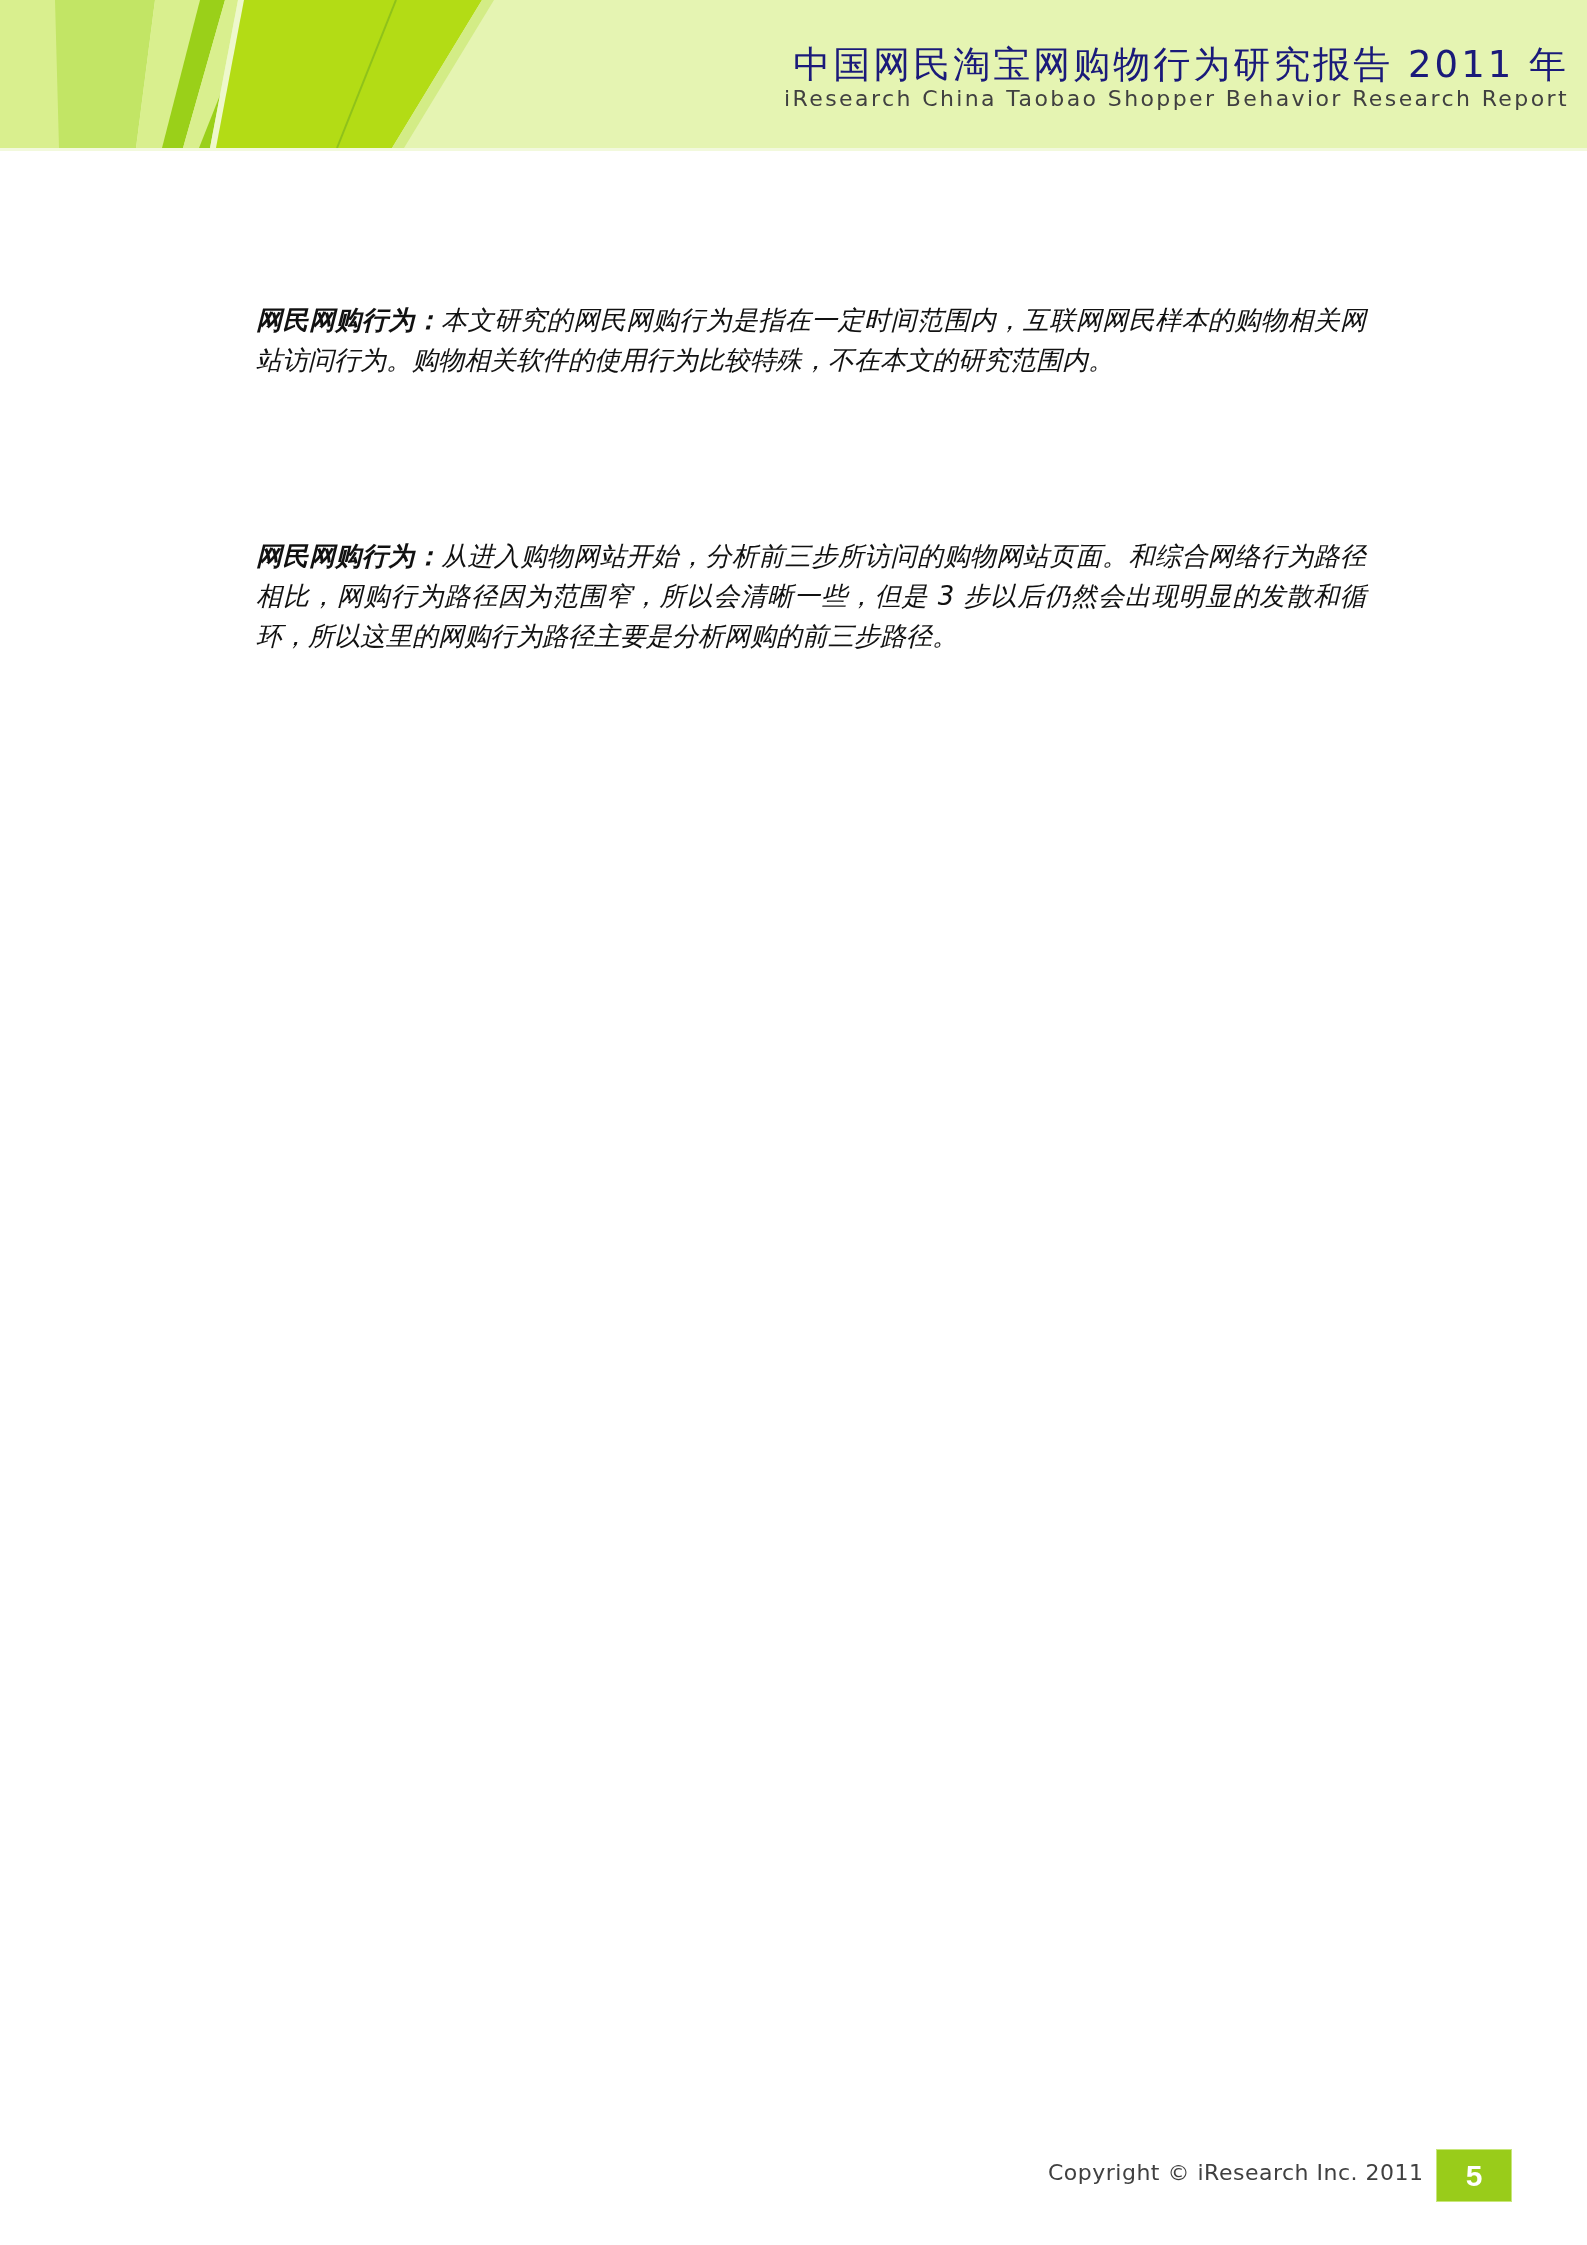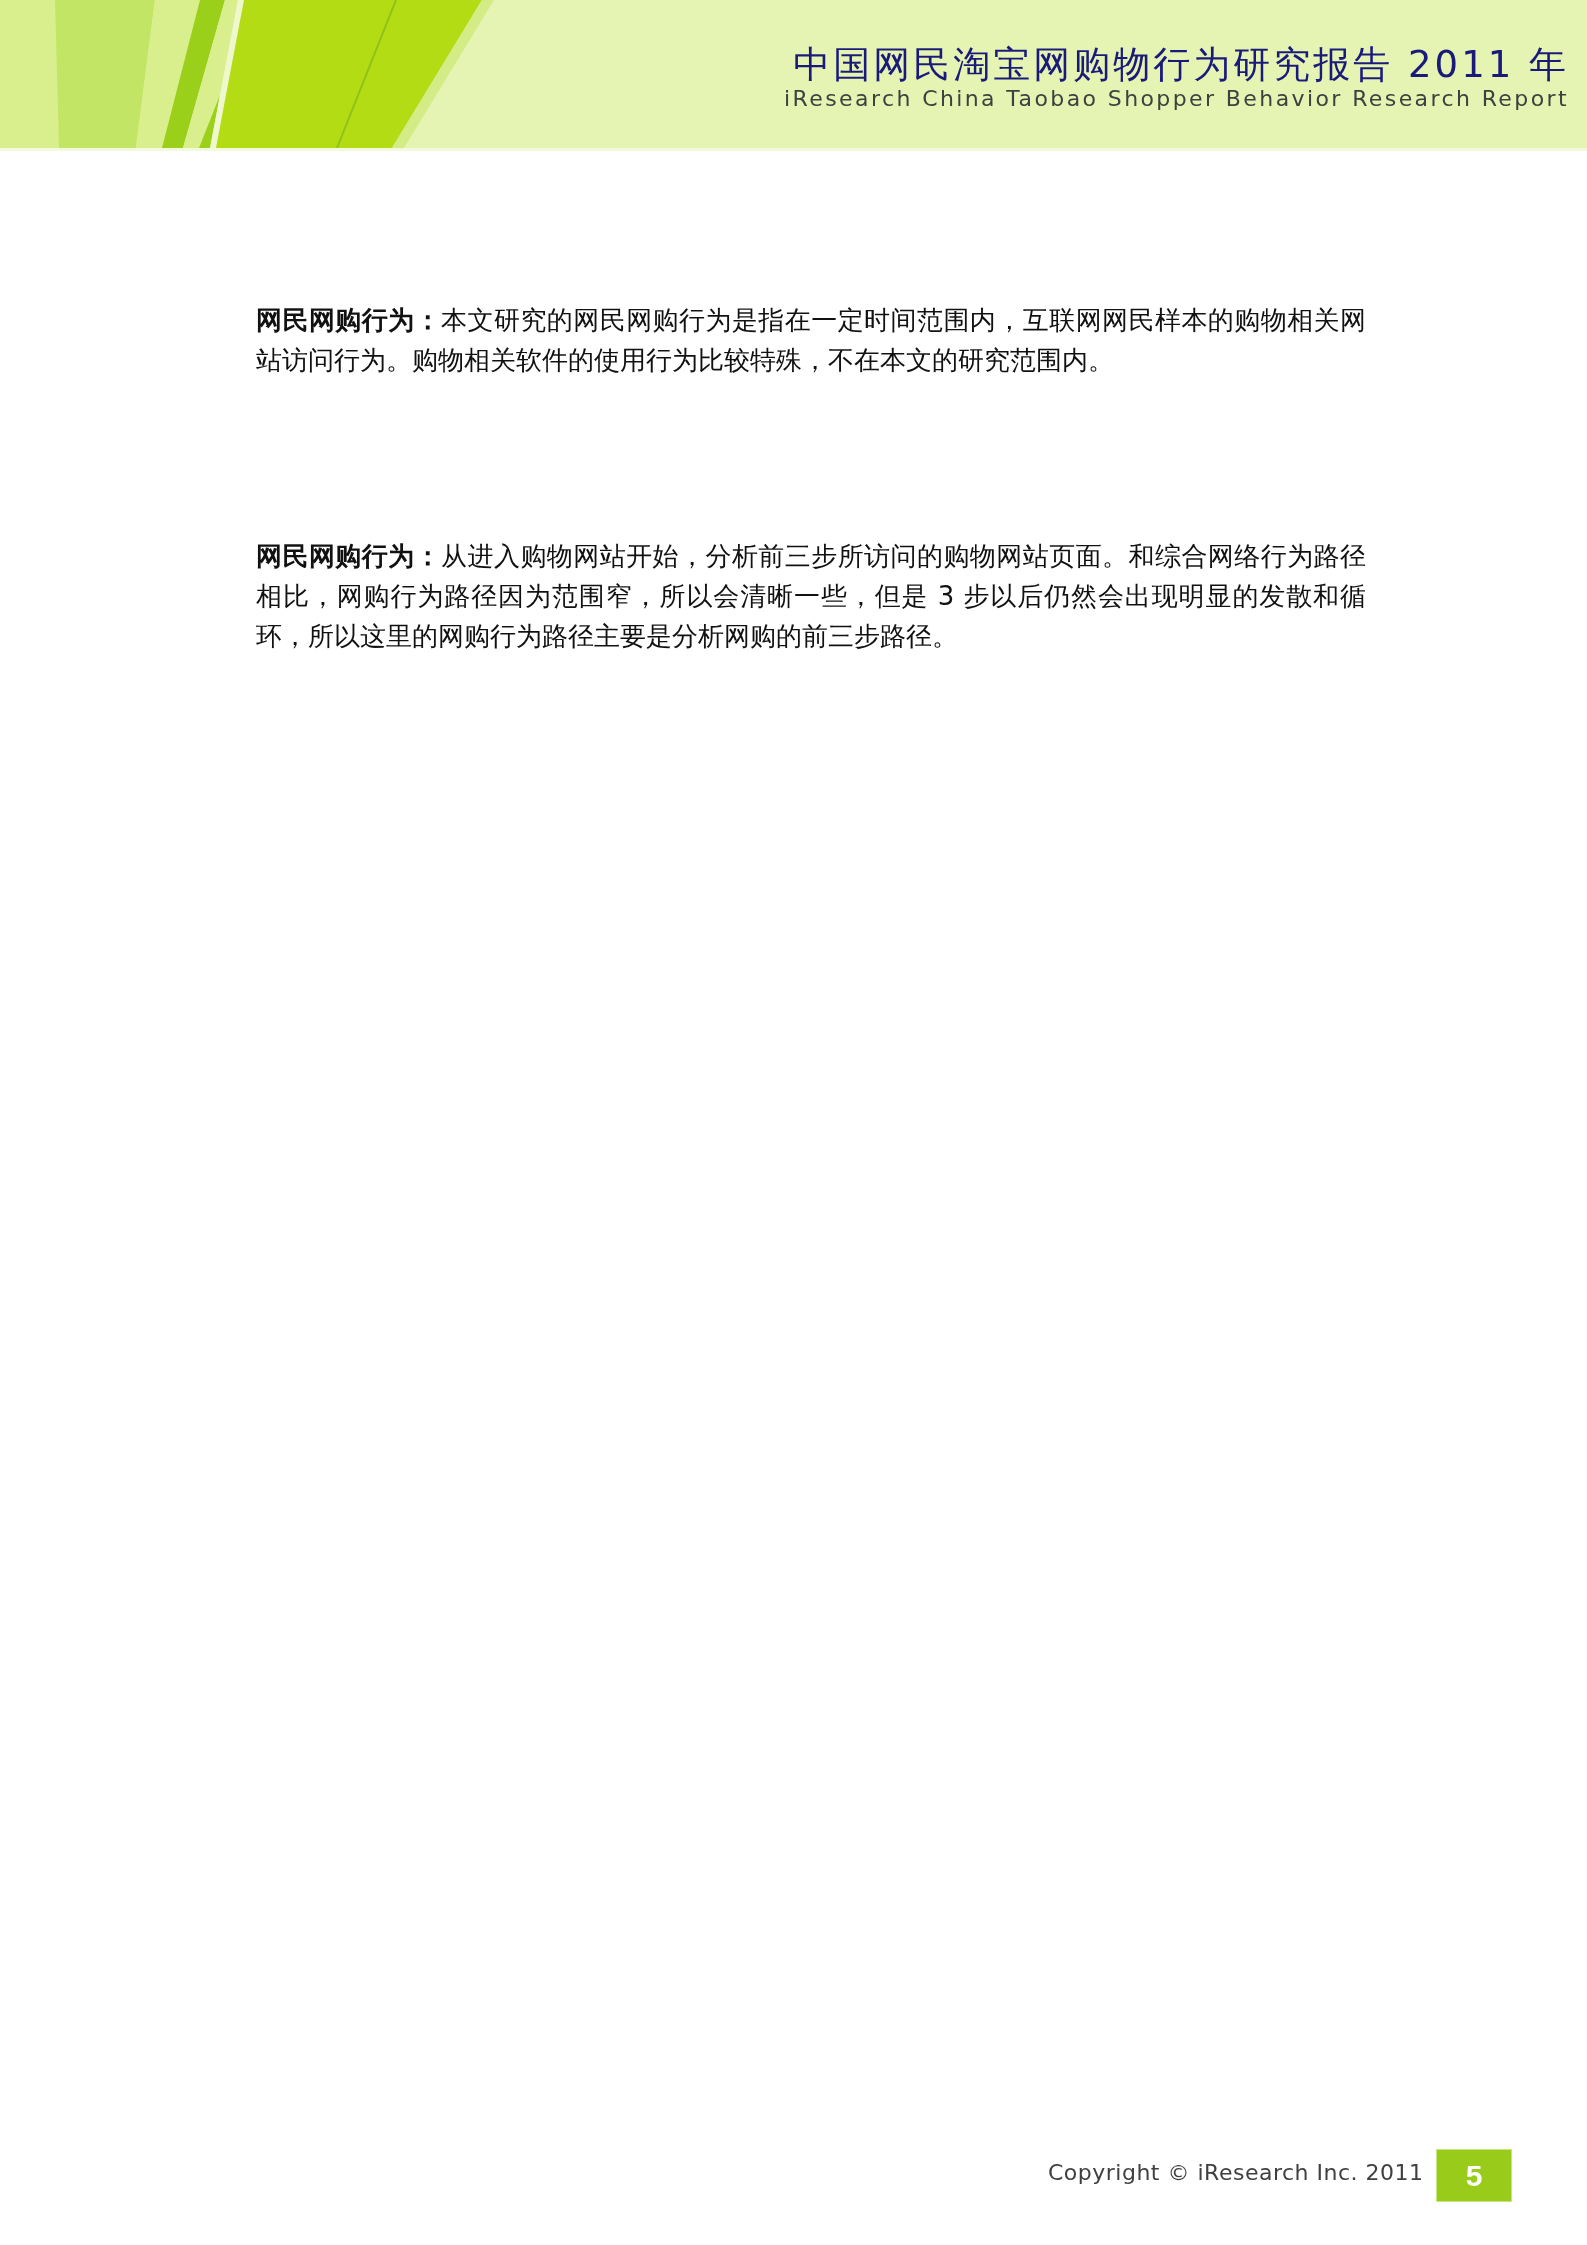--- a/index.html
+++ b/index.html
@@ -28,21 +28,21 @@
       font-family: "DejaVu Sans", sans-serif; white-space: nowrap;
     }
     .content {
       position: absolute; left: 256px; top: 300px; width: 1110px;
       color: #111111;
     }
     .section-title {
       font-size: 30px; font-weight: bold; margin: 0 0 70px 0; line-height: 40px;
     }
     .para {
-      font-size: 26px; line-height: 40px; margin: 0; text-align: justify;
+      font-size: 26px; line-height: 40px; margin: 0; text-align: justify; font-style: italic;
     }
     .para .term { font-weight: bold; }
     .gap-lg { height: 68px; }
     .gap-md { height: 48px; }
     .gap-sm { height: 40px; }
     .footer-copy {
       position: absolute; left: 1048px; top: 2160px;
       font-size: 22px; color: #404040; letter-spacing: 0.5px; white-space: nowrap;
     }
     .page-badge {

